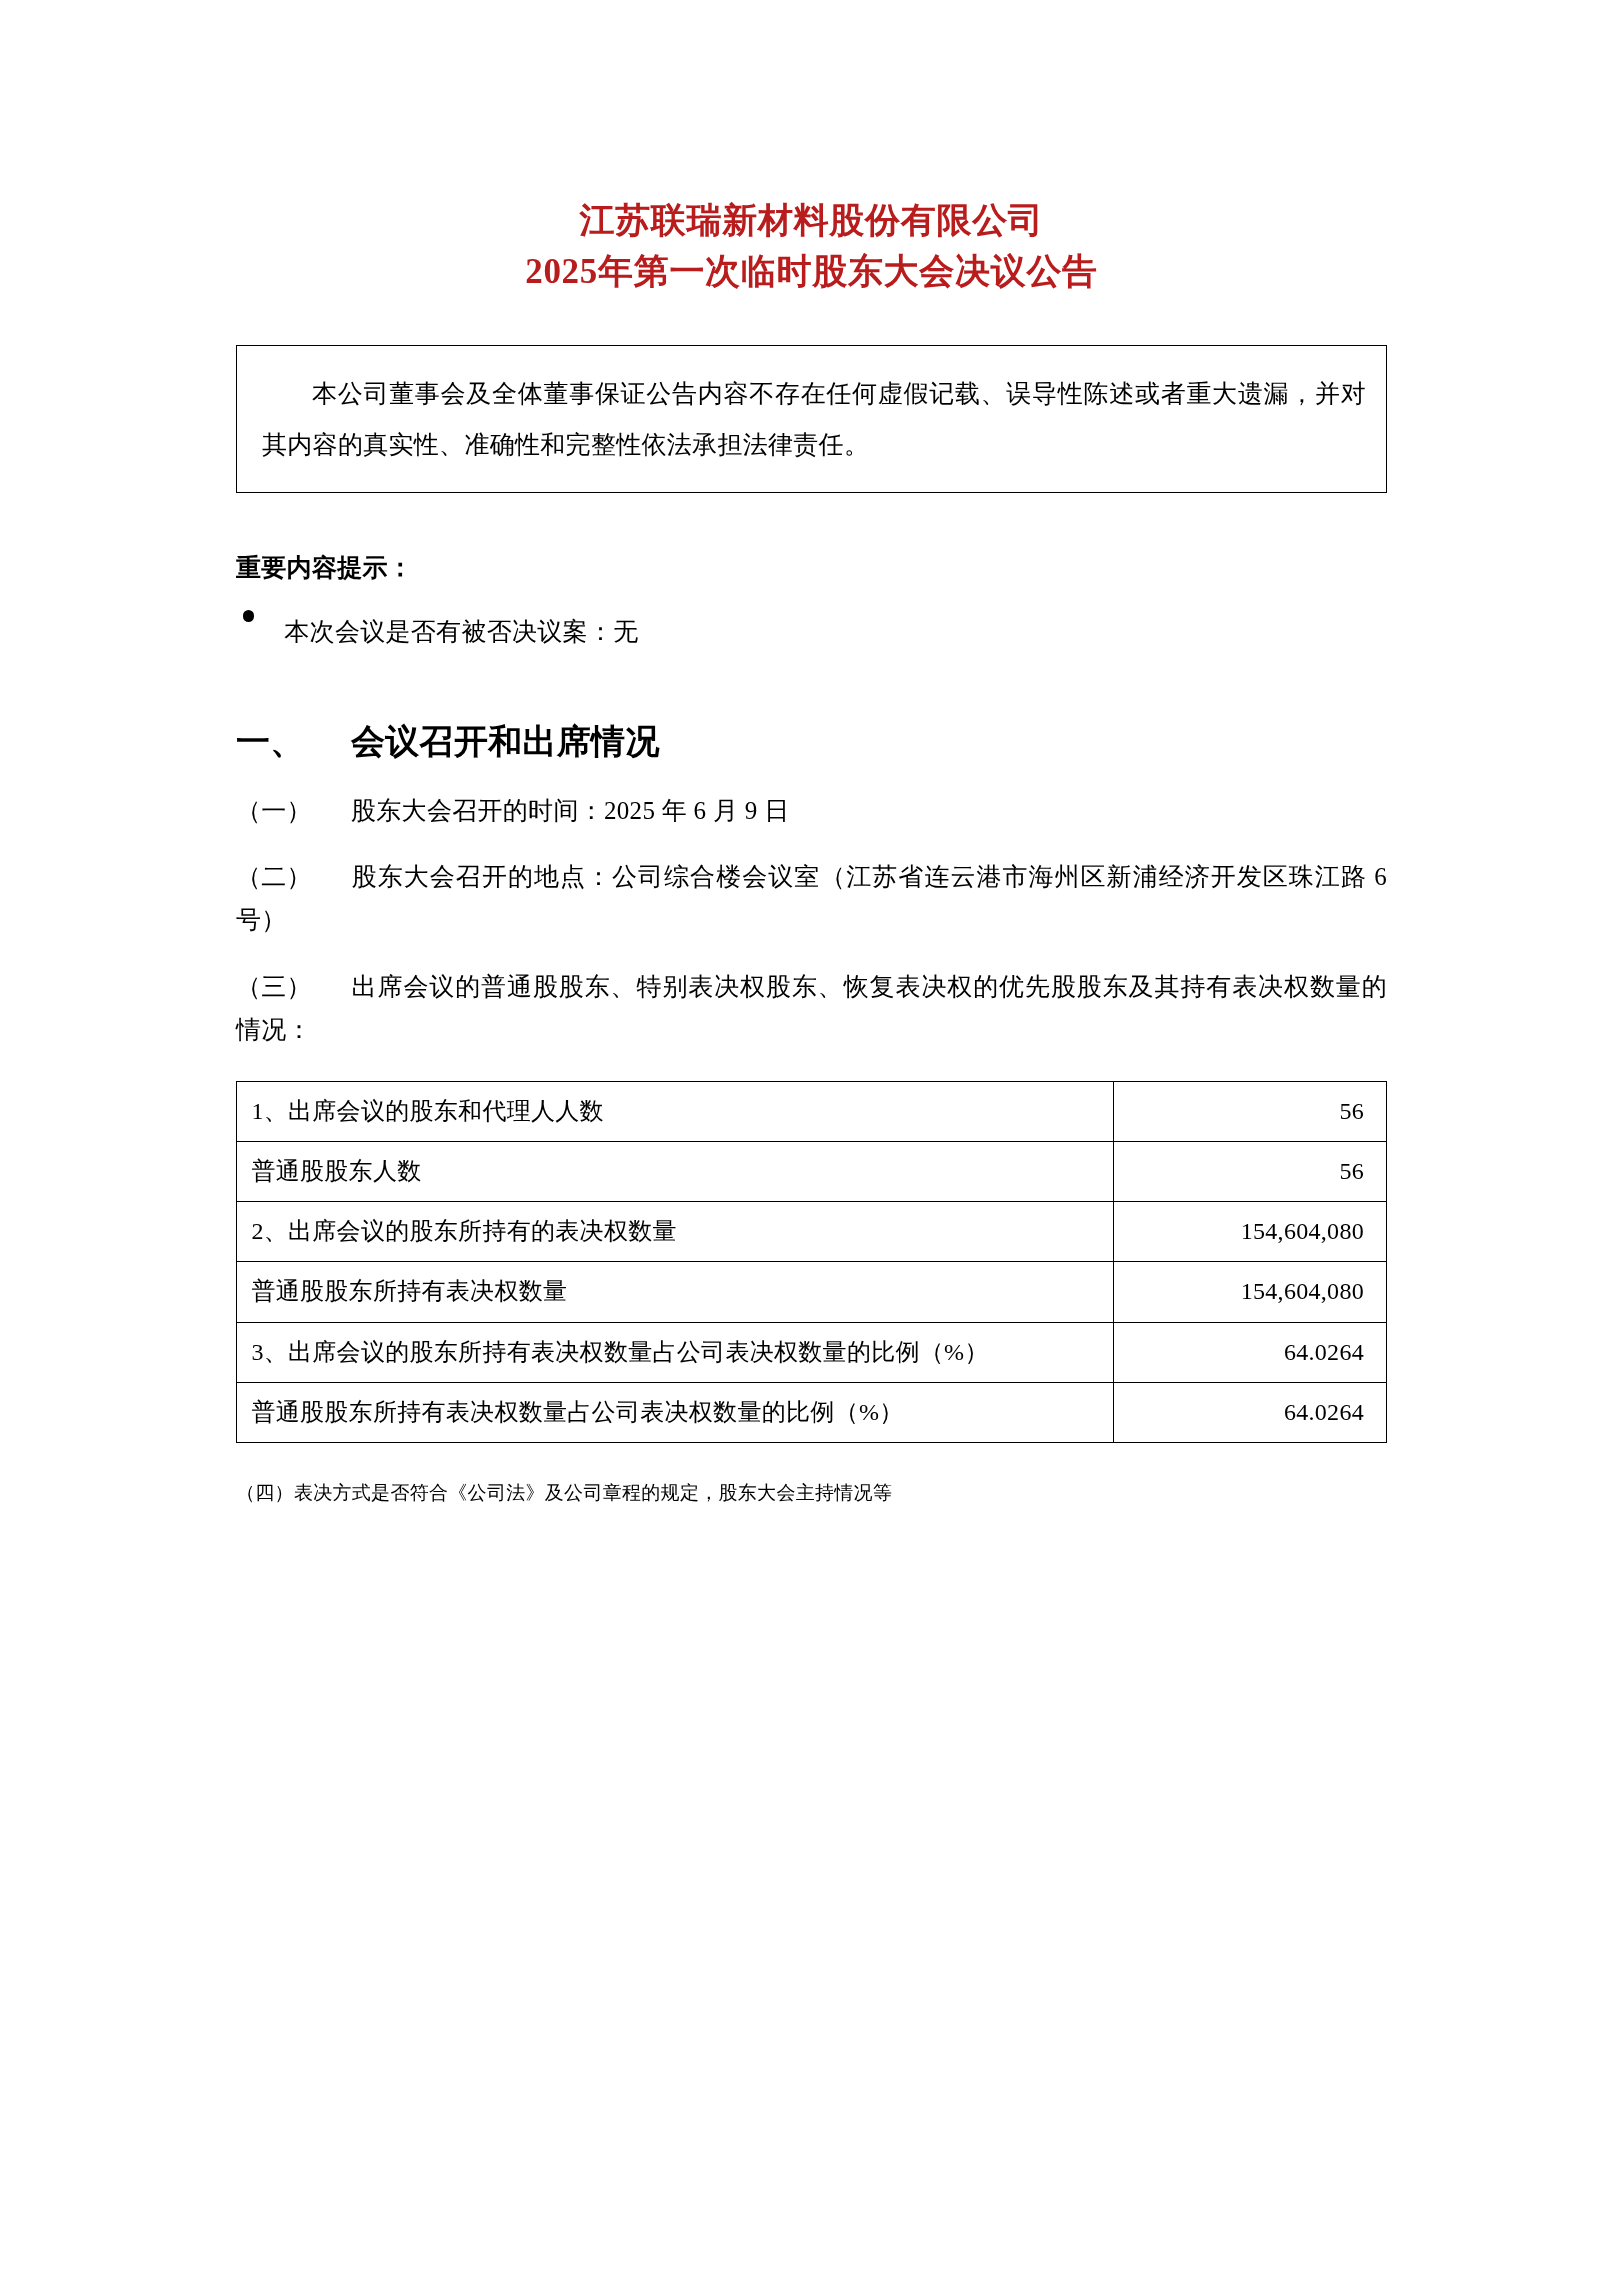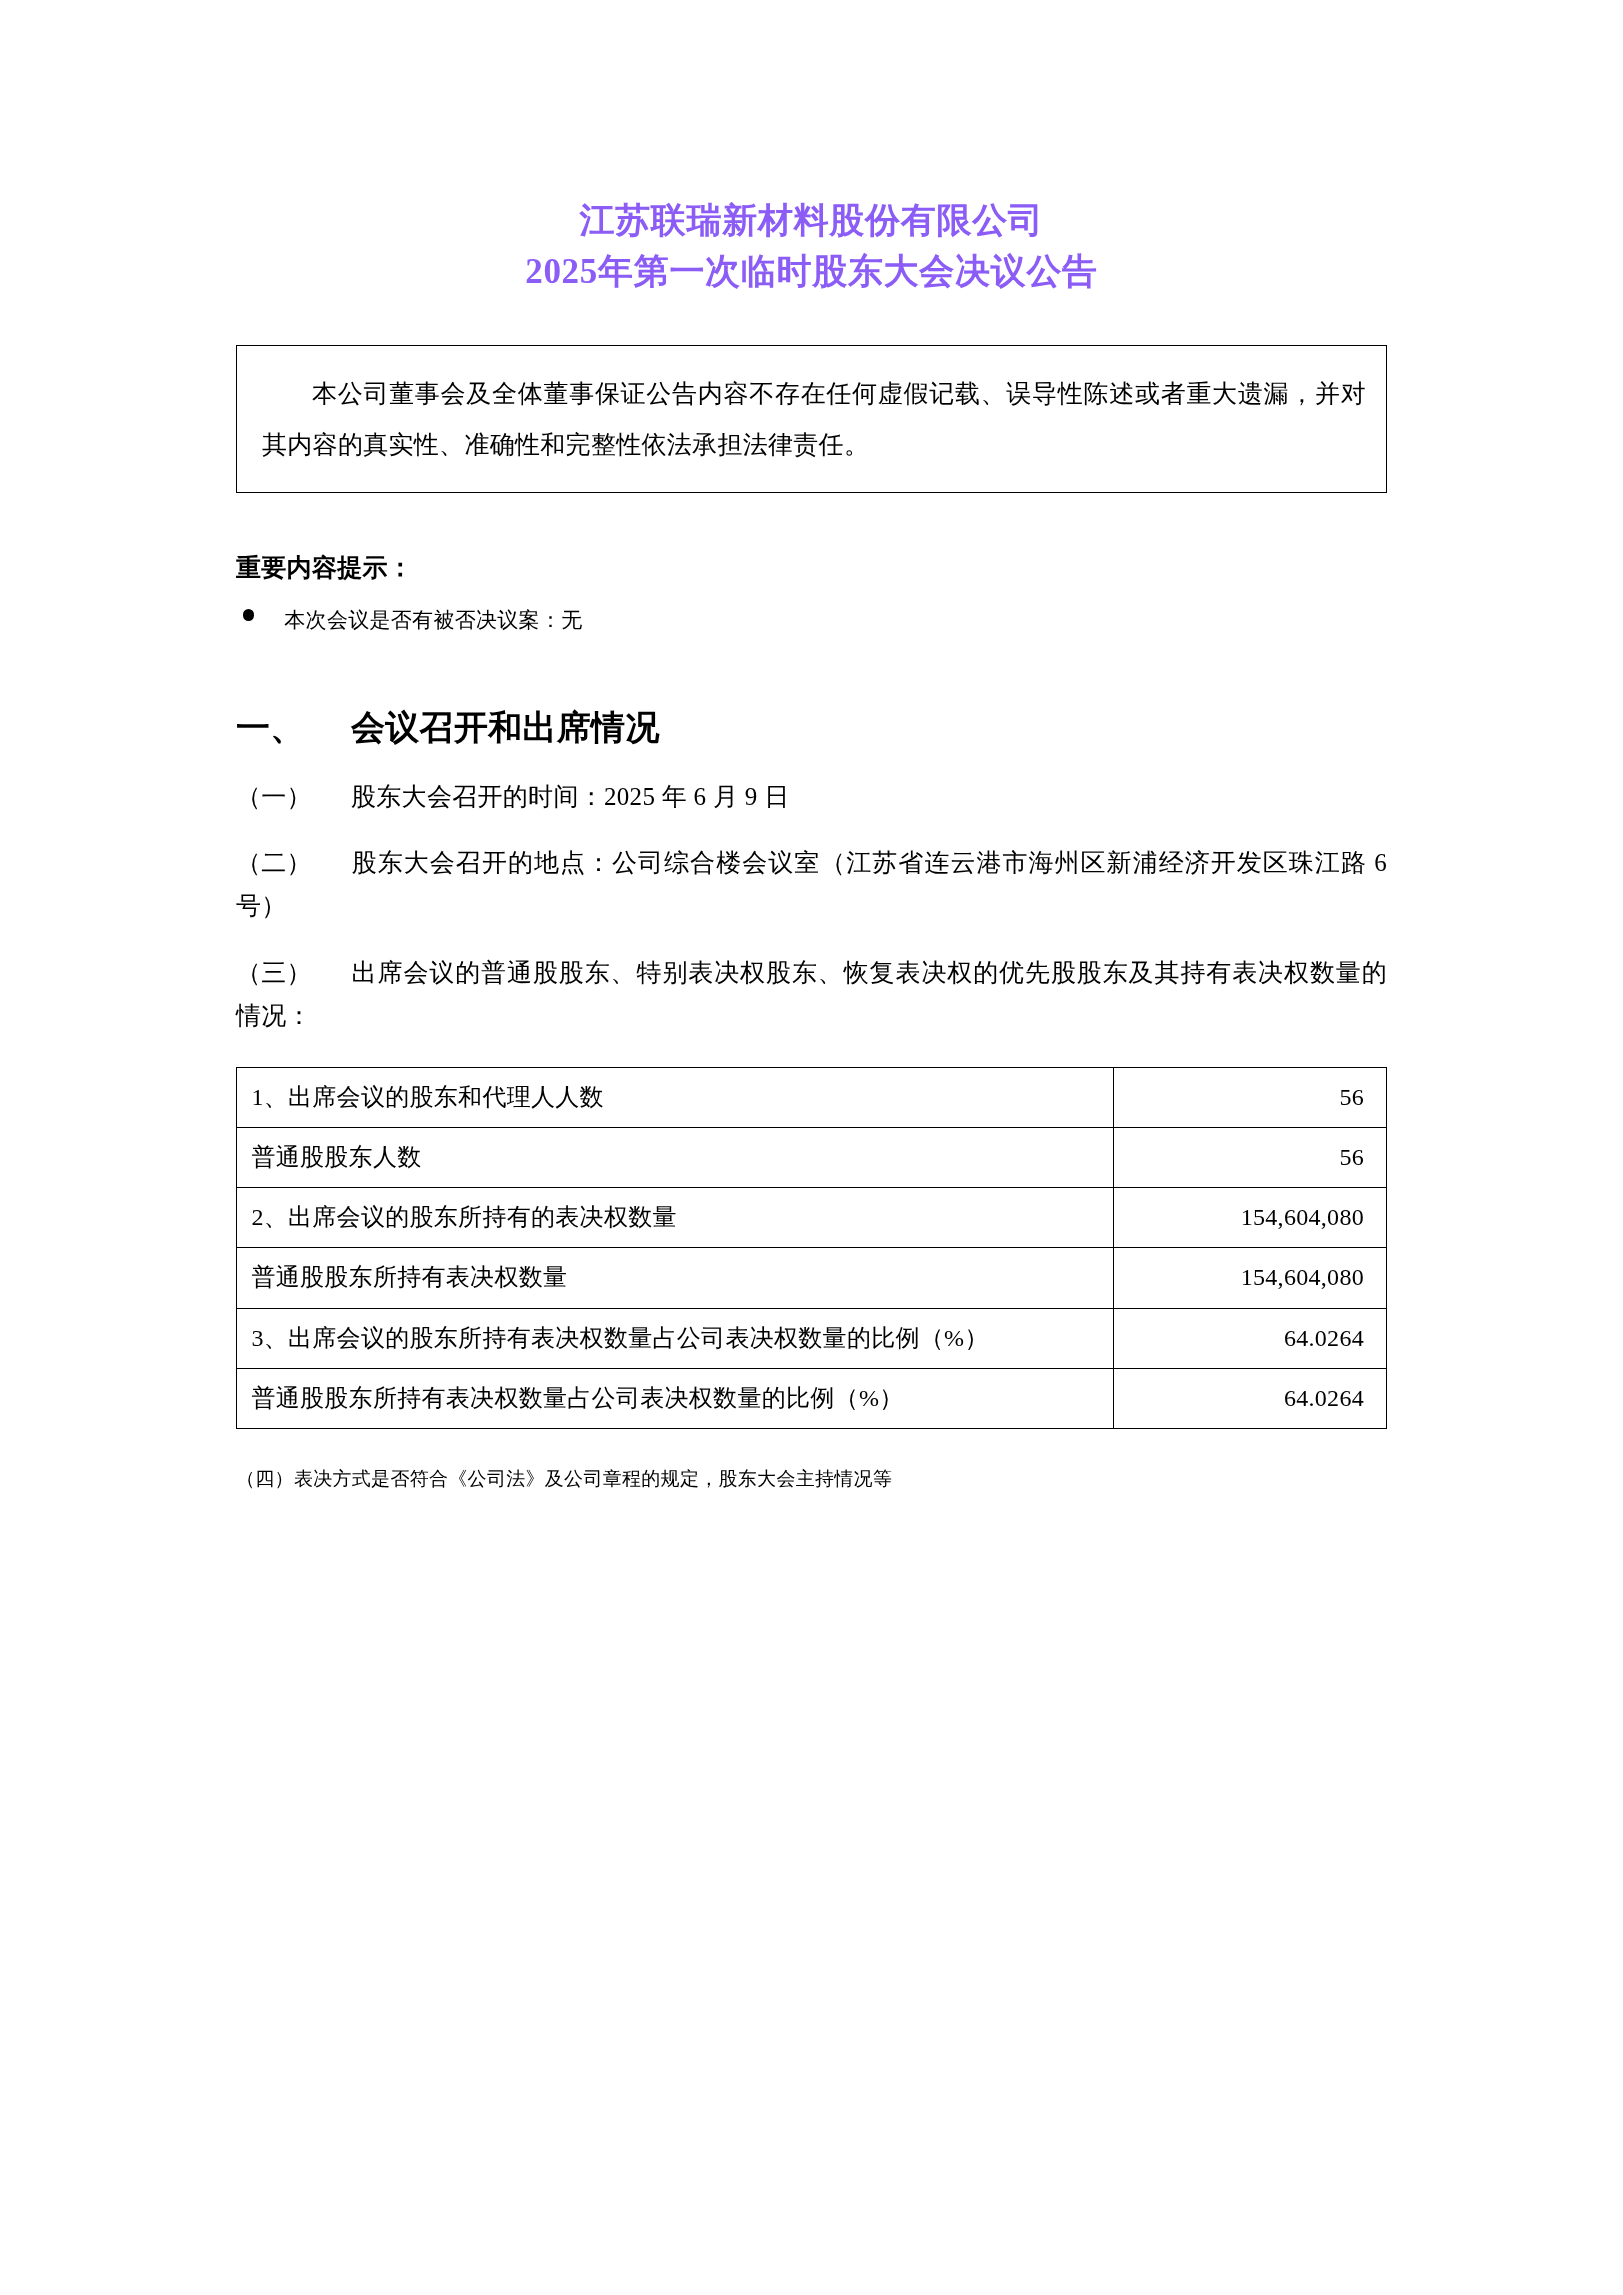--- a/index.html
+++ b/index.html
@@ -72,24 +72,24 @@
   }
 
   
   .section-strong {
     margin-top: 58px;
     font-size: 25px;
     font-weight: bold;
     letter-spacing: 0.3px;
   }
   .bullet-item {
-    margin-top: 22px;
-    font-size: 21px;
+    margin-top: 31px;
+    font-size: 25px;
     display: flex;
-    align-items: center;
+    align-items: flex-start;
     letter-spacing: 0.3px;
   }
   .bullet-dot {
     display: inline-block;
     width: 11.8px;
     height: 11.8px;
     border-radius: 50%;
     background: #000;
     margin-right: 30px;
     margin-left: 6.5px;
@@ -148,21 +148,21 @@
     line-height: 1.72;
     letter-spacing: 0.3px;
   }
 </style>
 </head>
 <body>
 
 <div class="page">
 
 
-  <div class="doc-title" style="color: #8b5cf6;">
+  <div class="doc-title" style="color: #b91c1c;">
     <span class="t-line">江苏联瑞新材料股份有限公司</span>
     <span class="t-line">2025年第一次临时股东大会决议公告</span>
   </div>
 
   <div class="disclaimer">
     <p>本公司董事会及全体董事保证公告内容不存在任何虚假记载、误导性陈述或者重大遗漏，并对其内容的真实性、准确性和完整性依法承担法律责任。</p>
   </div>
 
   <div class="section-strong">重要内容提示：</div>
 

